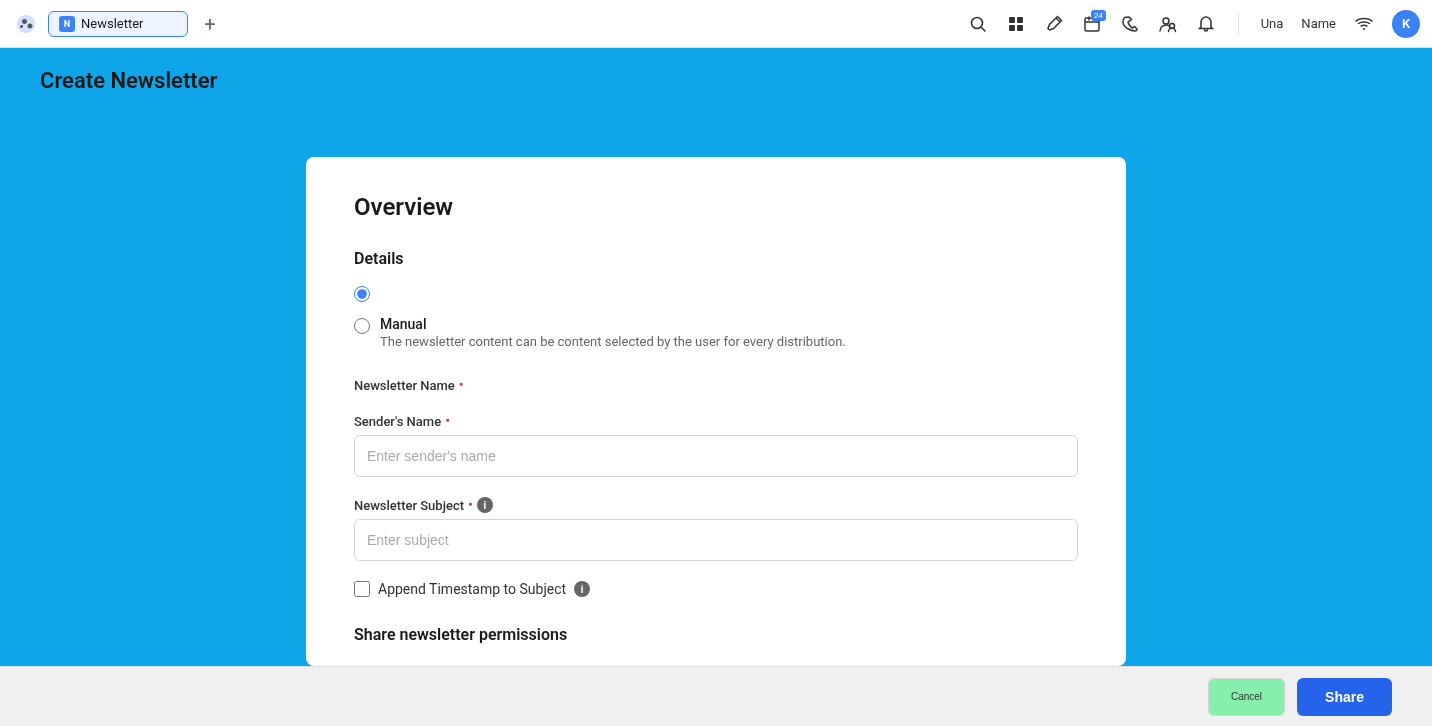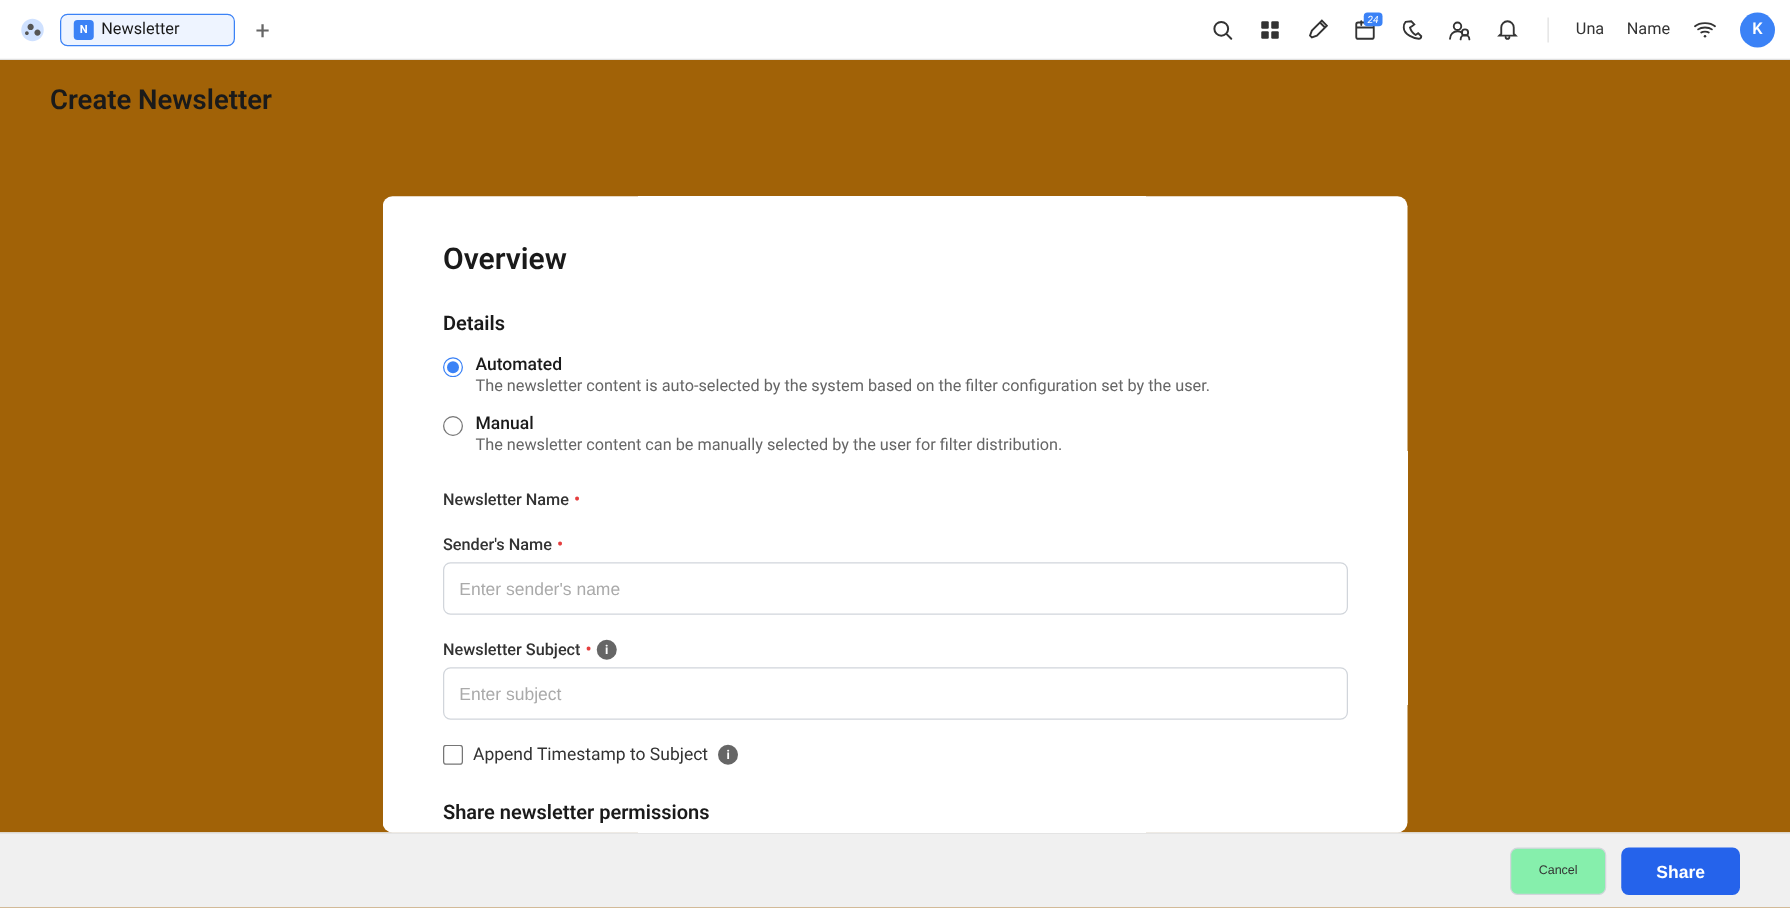--- a/index.html
+++ b/index.html
@@ -125,21 +125,21 @@
       color: white;
       font-size: 13px;
       font-weight: 600;
     }
 
     
     .main {
       flex: 1;
       display: flex;
       flex-direction: column;
-      background: #a16207;
+      background: #0ea5e9;
       overflow: hidden;
     }
 
     .page-title {
       padding: 20px 40px 16px;
       font-size: 22px;
       font-weight: 600;
       color: #1a1a1a;
     }
 
@@ -433,30 +433,26 @@
   <div class="content-area">
     <div class="form-card">
 
       <div class="card-title">Overview</div>
 
       <div class="section-title">Details</div>
 
       <div class="radio-group">
         <div class="radio-option">
           <input type="radio" name="newsletter-type" id="automated" checked="" style="">
-          <div class="radio-label">
-            <label class="radio-label-text" for="automated">Automated</label>
-            <span class="radio-label-desc">The newsletter content is auto-selected by the system based on the filter configuration set by the user.</span>
-          </div>
         </div>
         <div class="radio-option">
           <input type="radio" name="newsletter-type" id="manual" style="">
           <div class="radio-label">
             <label class="radio-label-text" for="manual">Manual</label>
-            <span class="radio-label-desc">The newsletter content can be manually selected by the user for filter distribution.</span>
+            <span class="radio-label-desc">The newsletter content can be content selected by the user for every distribution.</span>
           </div>
         </div>
       </div>
 
       <div class="field-group">
         <div class="field-label">
           <span>Newsletter Name</span>
           <span class="required-dot">•</span>
         </div>
       </div>

